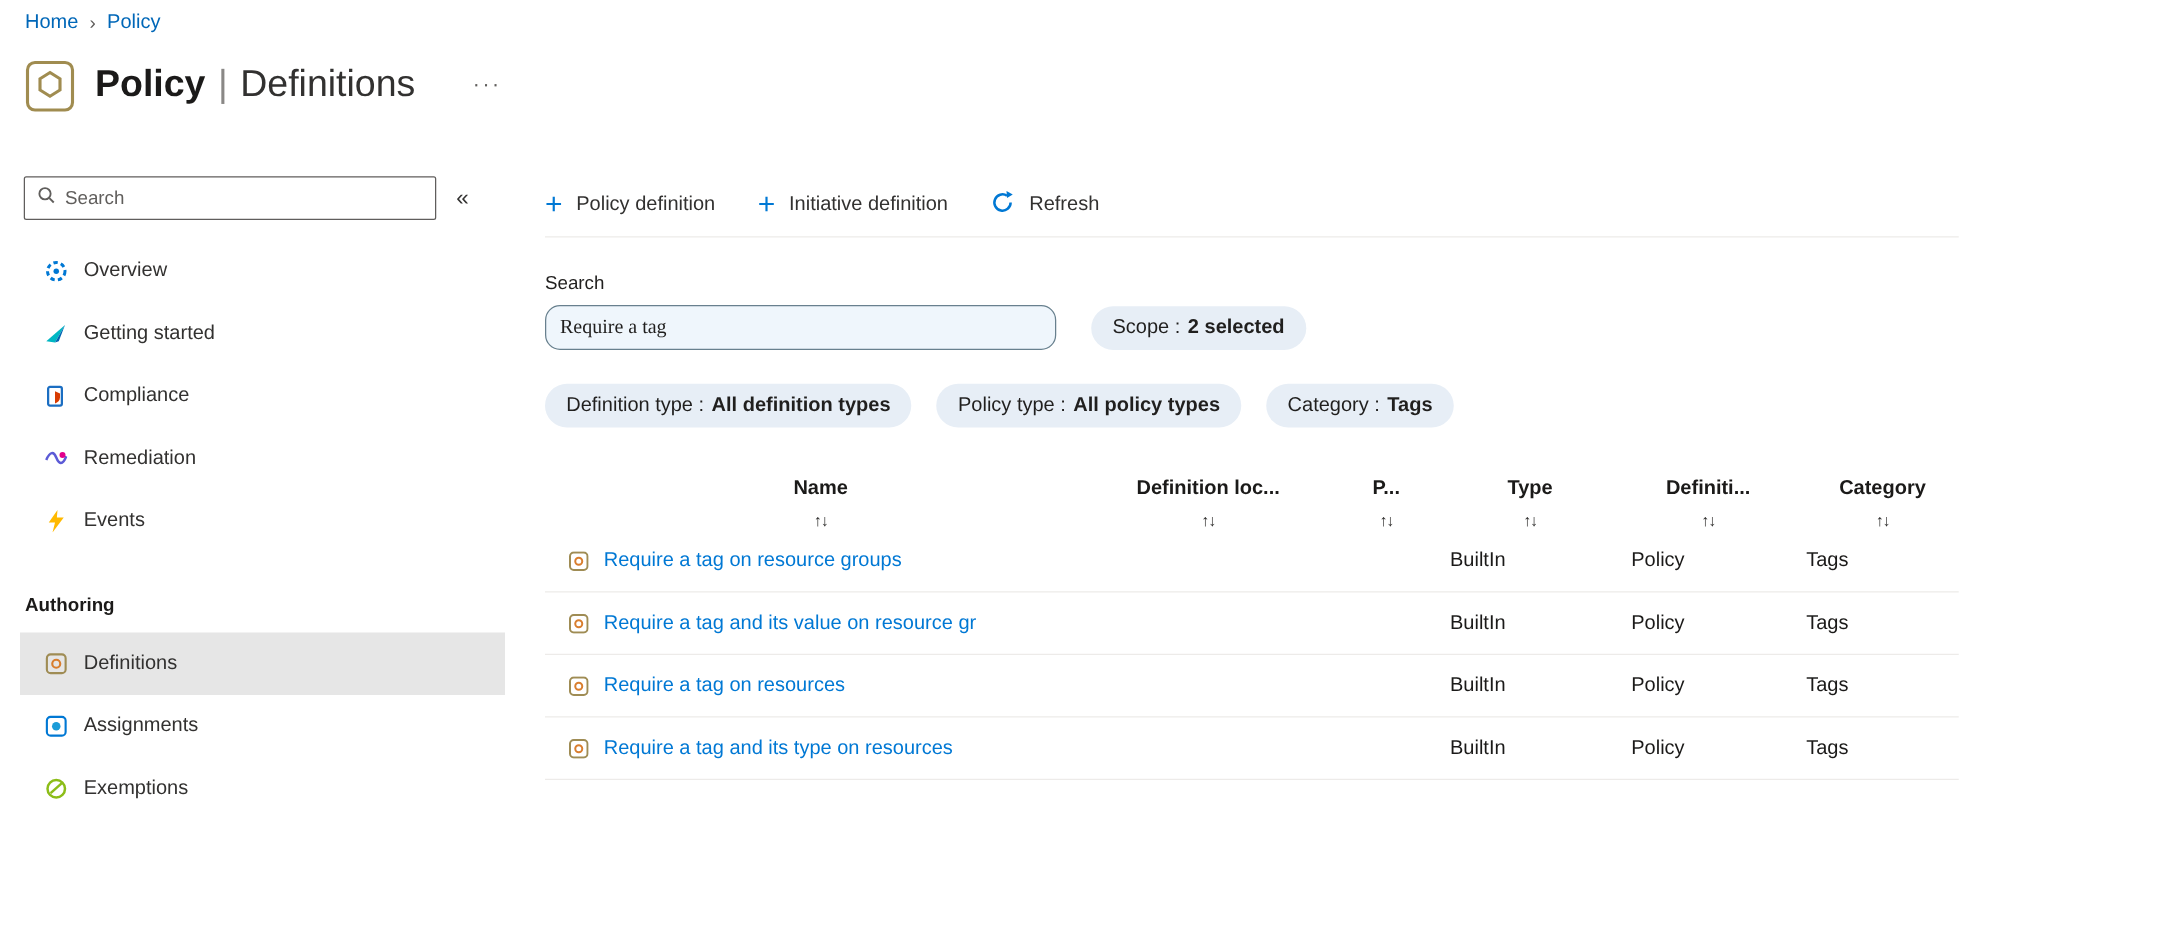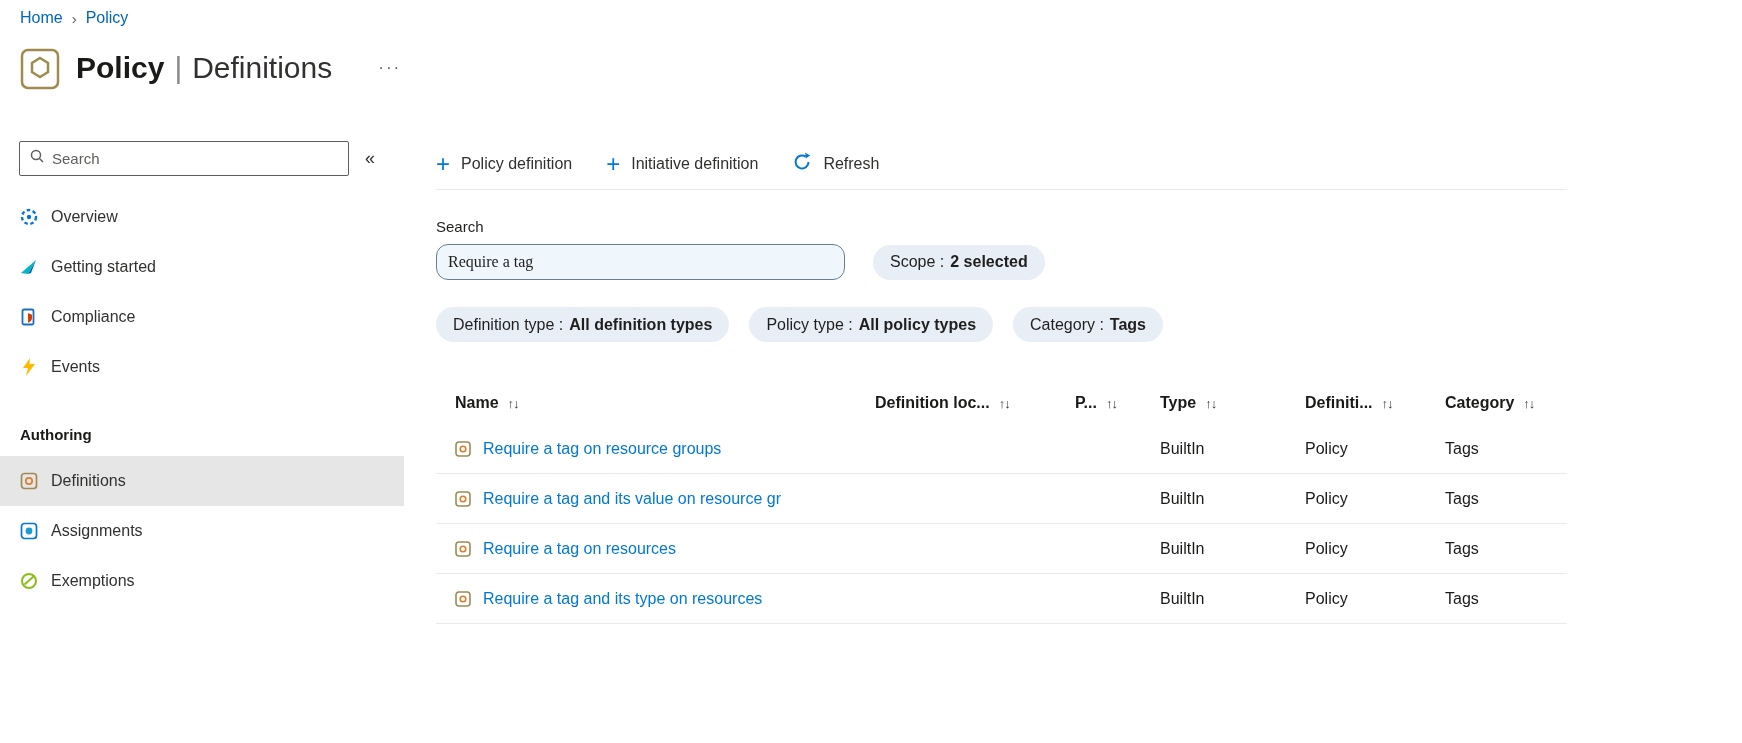--- a/index.html
+++ b/index.html
@@ -22,21 +22,21 @@
 
   
   .sidebar { position:absolute; top:140px; left:0; width:404px; }
   .search-row { display:flex; align-items:center; padding-left:19px; height:36px; }
   .sidebar-search { width:330px; height:35px; border:1px solid #605e5c; border-radius:2px;
     display:flex; align-items:center; gap:7px; padding:0 9px; background:#fff; }
   .sidebar-search input { border:none; outline:none; width:100%; font-size:15px; color:#323130;
     font-family:inherit; background:transparent; }
   .sidebar-search input::placeholder { color:#605e5c; }
   .collapse-btn { margin-left:16px; font-size:18px; color:#323130; cursor:pointer; }
-  .nav-list { margin-top:16px; }
+  .nav-list { margin-top:16px;padding-left:16px; }
   .nav-item { height:50px; display:flex; align-items:center; gap:13px; padding-left:20px;
     font-size:16px; color:#323130; cursor:pointer; }
   .nav-item.selected { background:var(--selected-bg,#e6e6e6); }
   .nav-icon { flex:none; width:18px; height:18px; display:flex; }
   .section-label { margin-top:20px; height:44px; display:flex; align-items:center; padding-left:20px;
     font-size:15px; font-weight:700; color:#1b1a19; }
 
   
   .main { position:absolute; top:145px; left:436px; width:1131px; }
   .toolbar { display:flex; align-items:center; gap:34px; height:38px; }
@@ -52,21 +52,21 @@
   .pill { background:var(--pill-bg,#e7eef6); border-radius:18px; height:35px; display:inline-flex;
     align-items:center; padding:0 17px; font-size:16px; color:#201f1e; gap:6px; cursor:pointer; white-space:nowrap; }
   .pill b { font-weight:700; }
   .filter-row2 { margin-top:27px; display:flex; gap:20px; }
 
   
   .table { margin-top:40px; }
   .thead, .trow { display:grid; grid-template-columns:422px 200px 85px 145px 140px 139px; align-items:center; }
   .thead { height:42px; }
   .th { display:flex; align-items:center; gap:9px; font-size:16px; font-weight:700; color:#1b1a19;
-    padding-left:17px; cursor:pointer; white-space:nowrap; }
+    padding-left:17px; cursor:pointer; white-space:nowrap;flex-direction:column; }
   .sort { font-size:13px; font-weight:400; color:#323130; letter-spacing:-1px; }
   .trow { height:50px; border-bottom:1px solid #edebe9; font-size:16px; }
   .td { padding-left:17px; color:#1b1a19; overflow:hidden; white-space:nowrap; }
   .name-cell { display:flex; align-items:center; gap:12px; padding-left:19px; overflow:hidden; }
   .policy-link { color:var(--accent,#0078d4); cursor:pointer; text-decoration:none; white-space:nowrap; overflow:hidden; }
   .row-icon { flex:none; display:flex; }
 </style>
 </head>
 <body>
 
@@ -131,20 +131,29 @@
           <svg width="18" height="18" viewBox="0 0 18 18">
             <rect x="2.5" y="1.5" width="11" height="15" rx="1.5" fill="none" stroke="#1b6ec2" stroke-width="1.8"></rect>
             <path d="M8 5l4 1.8v3.2c0 2.4-1.8 4-4 4.8V5z" fill="#d83b01"></path>
           </svg>
         </span>
         <span>Compliance</span>
       </div>
       <div class="nav-item">
         <span class="nav-icon">
           <svg width="18" height="18" viewBox="0 0 18 18">
+            <path d="M1 10 C4 3, 7 3, 9 8 S 14 15, 17 7" fill="none" stroke="#5c5bd6" stroke-width="2"></path>
+            <circle cx="14" cy="6" r="2.4" fill="#e3008c"></circle>
+          </svg>
+        </span>
+        <span>Remediation</span>
+      </div>
+      <div class="nav-item">
+        <span class="nav-icon">
+          <svg width="18" height="18" viewBox="0 0 18 18">
             <path d="M10 0 L3 10 H8 L6 18 L15 6 H9.5 Z" fill="#ffb900"></path>
           </svg>
         </span>
         <span>Events</span>
       </div>
     </div>
 
     <div class="section-label">Authoring</div>
 
     <div class="nav-list" style="margin-top:0">

